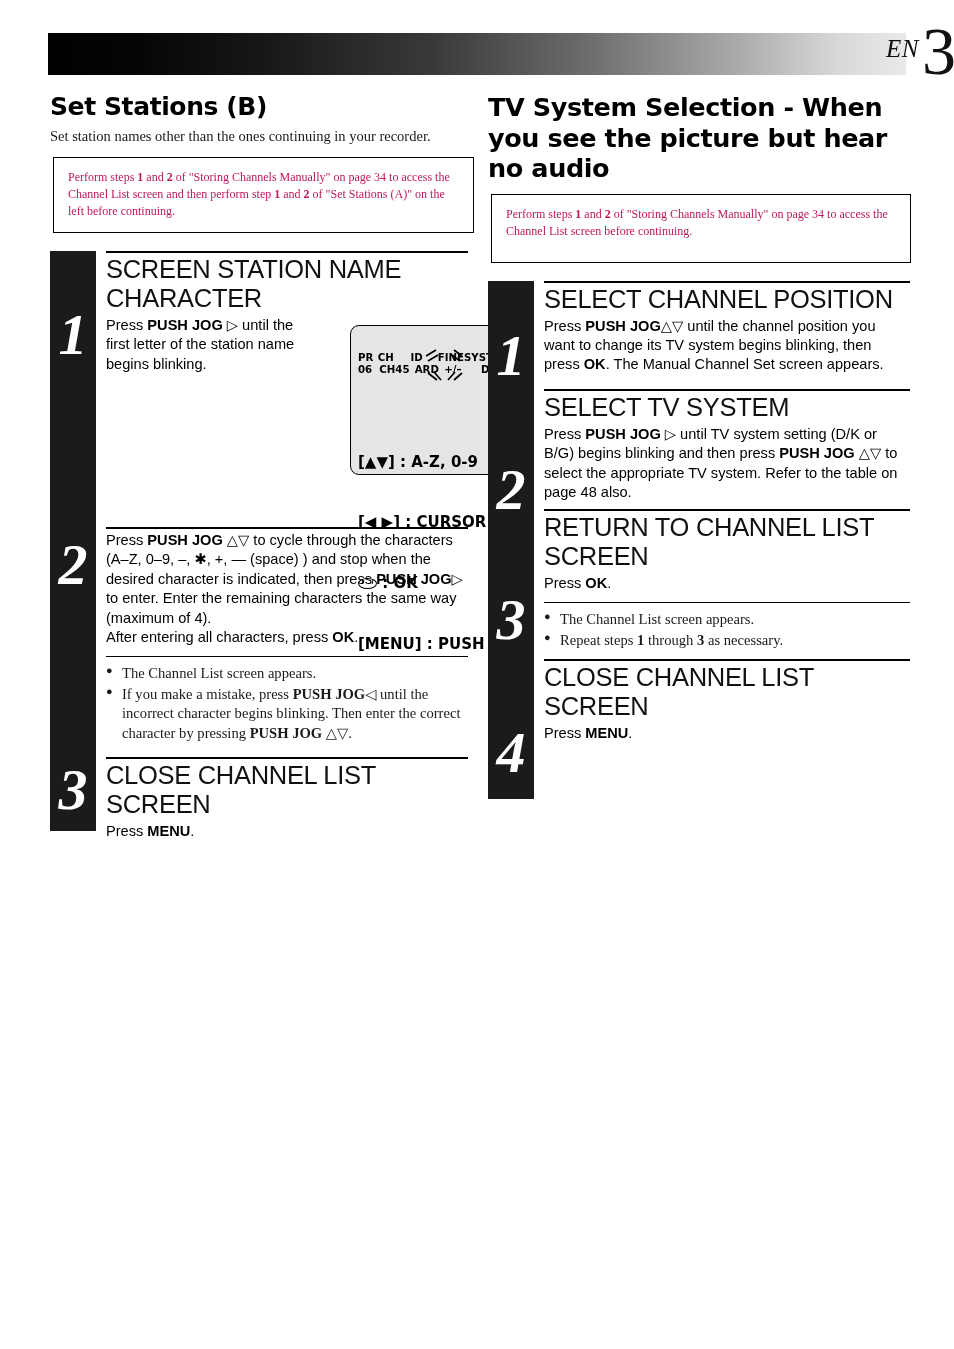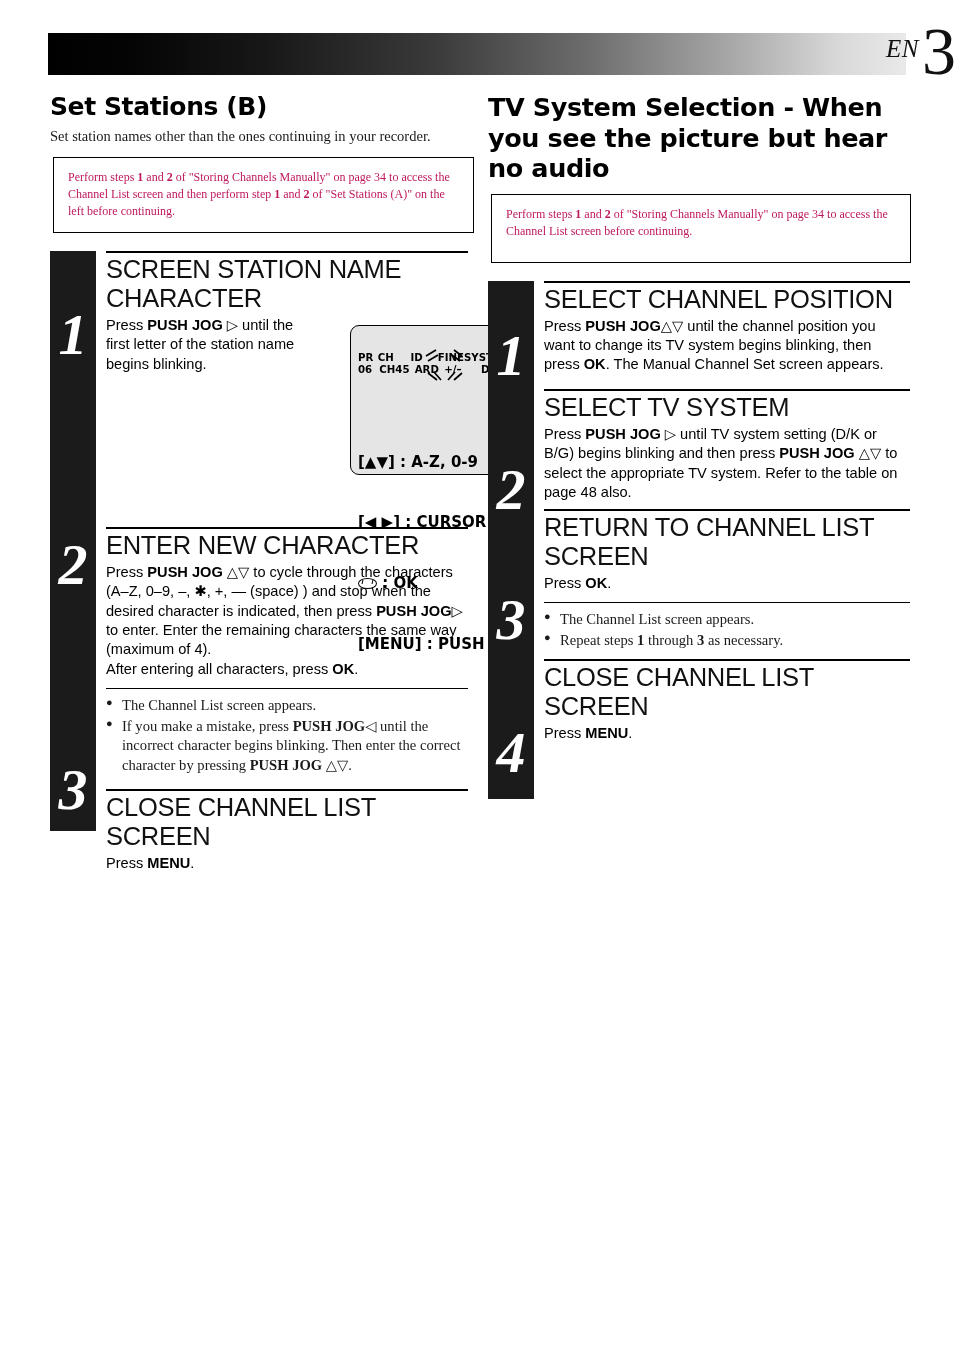--- a/index.html
+++ b/index.html
@@ -320,21 +320,20 @@
             <div><span>[▲▼]</span><span> : </span><span>A-Z, 0-9</span></div>
             <div><span>[◀ ▶]</span><span> : </span><span>CURSOR ←→</span></div>
             <div><span class="ok-oval"></span><span> : </span><span>OK</span></div>
             <div><span>[MENU]</span><span> : </span><span>PUSH</span></div>
           </div>
         </div>
       </div>
 
       <div class="step" style="margin-top:153px;">
         <div class="rule"></div>
-        <div class="step-heading">ENTER NEW CHARACTER</div>
         <p class="step-text">
           <span>Press </span><b>PUSH JOG</b><span> △▽ to cycle through the characters (A–Z, 0–9, –, ✱, +, — (space) ) and stop when the desired character is indicated, then press </span><b>PUSH JOG</b><span>▷ to enter. Enter the remaining characters the same way (maximum of 4).</span><br>
           <span>After entering all characters, press </span><b>OK</b><span>.</span>
         </p>
         <div class="rule-thin"></div>
         <ul class="bullets">
           <li><span>The Channel List screen appears.</span></li>
           <li><span>If you make a mistake, press </span><b>PUSH JOG</b><span>◁ until the incorrect character begins blinking. Then enter the correct character by pressing </span><b>PUSH JOG</b><span> △▽.</span></li>
         </ul>
       </div>

